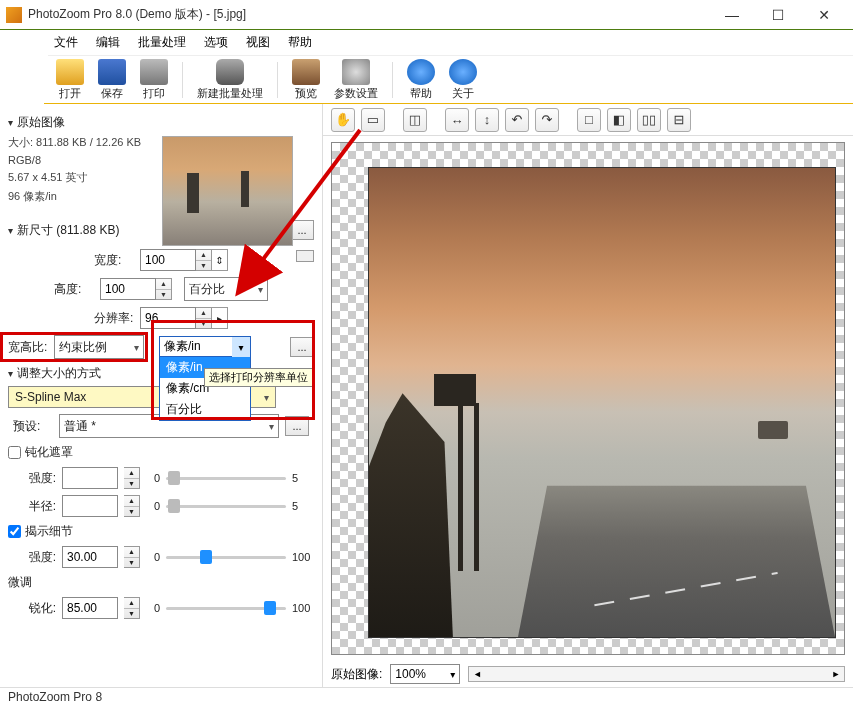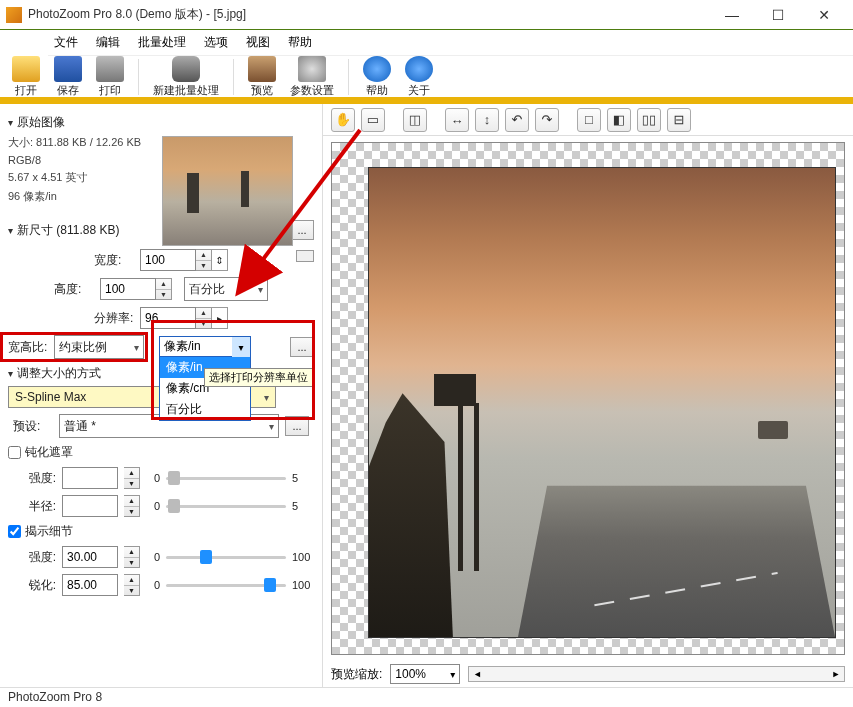--- a/index.html
+++ b/index.html
@@ -4,21 +4,21 @@
 <style>
 * { box-sizing: border-box; margin: 0; padding: 0; font-family: "Microsoft YaHei", "Segoe UI", sans-serif; }
 body { width: 853px; height: 707px; background: #fff; position: relative; overflow: hidden; }
 .titlebar { height: 30px; background: #fff; border-bottom: 1px solid #4d7c0f; display: flex; align-items: center; padding: 0 6px; }
 .titlebar .app-icon { width: 16px; height: 16px; background: linear-gradient(135deg,#f0a020,#d07010); margin-right: 6px; }
 .titlebar .title { font-size: 12px; color: #333; flex: 1; }
 .titlebar .winbtn { width: 46px; height: 30px; display: flex; align-items: center; justify-content: center; font-size: 14px; color: #333; }
 .titlebar .winbtn.close { color: #333; }
 .menubar { height: 26px; display: flex; align-items: center; padding: 0 6px; font-size: 12px; border-bottom: 1px solid #eee; margin-left: 48px; }
 .menubar span { margin-right: 18px; cursor: default; }
-.toolbar { height: 48px; display: flex; align-items: center; padding: 4px 8px; border-bottom: 7px solid #eab308; gap: 6px; }
+.toolbar { height: 48px; display: flex; align-items: center; padding: 4px 8px; border-bottom: 1px solid #eab308; gap: 6px; margin-left: 44px; }
 .tbtn { display: flex; flex-direction: column; align-items: center; font-size: 11px; color: #222; padding: 0 4px; }
 .tbtn .ticon { width: 28px; height: 26px; border-radius: 3px; margin-bottom: 1px; }
 .tsep { width: 1px; height: 36px; background: #ddd; margin: 0 4px; }
 .main { display: flex; height: calc(100% - 30px - 26px - 48px - 20px); }
 .sidebar { width: 322px; padding: 6px 8px; font-size: 12px; color: #222; overflow: hidden; }
 .section-h { display: flex; align-items: center; font-size: 12px; margin: 4px 0; }
 .section-h::before { content: "▾"; font-size: 10px; margin-right: 4px; color: #333; }
 .info-row { font-size: 11px; color: #444; margin: 4px 0; }
 .thumb { position: absolute; left: 162px; top: 136px; width: 131px; height: 110px; border: 1px solid #aaa; background: linear-gradient(to bottom,#c99a6a 0%,#d8a876 30%,#b8b0a0 60%,#888078 100%); }
 .thumb::after { content:""; position:absolute; left: 24px; top: 36px; width: 12px; height: 40px; background: #3a3630; box-shadow: 52px -4px 0 -2px #3a3630; }
@@ -247,20 +247,21 @@
           <div>▲</div>
           <div>▼</div>
         </div>
       <span class="min">0</span>
       <div class="track">
           <div class="thumb-h" style="left:28%"></div>
         </div>
       <span class="max">100</span>
     </div>
 
+    <div style="font-size:12px;margin-top:6px">微调</div>
     <div class="slider-row">
       <span class="slbl">锐化:</span>
       <input class="sval" value="85.00" style="">
         <div class="updsm">
           <div>▲</div>
           <div>▼</div>
         </div>
       <span class="min">0</span>
       <div class="track">
           <div class="thumb-h" style="left:82%"></div>
@@ -292,21 +293,21 @@
         <div class="treeL"></div>
         <div class="road"></div>
         <div class="lane"></div>
         <div class="sign"></div>
           <div class="pole"></div>
           <div class="pole2"></div>
         <div class="car"></div>
       </div>
     </div>
     <div class="zoom-bar">
-      <span>预览缩放:</span>
+      <span>原始图像:</span>
       <div class="zoom-sel">
           <span>100%</span>
         </div>
       <div class="hscroll">
           <span class="arr">◄</span>
           <span style="flex:1"></span>
           <span class="arr">►</span>
         </div>
     </div>
   </div>

